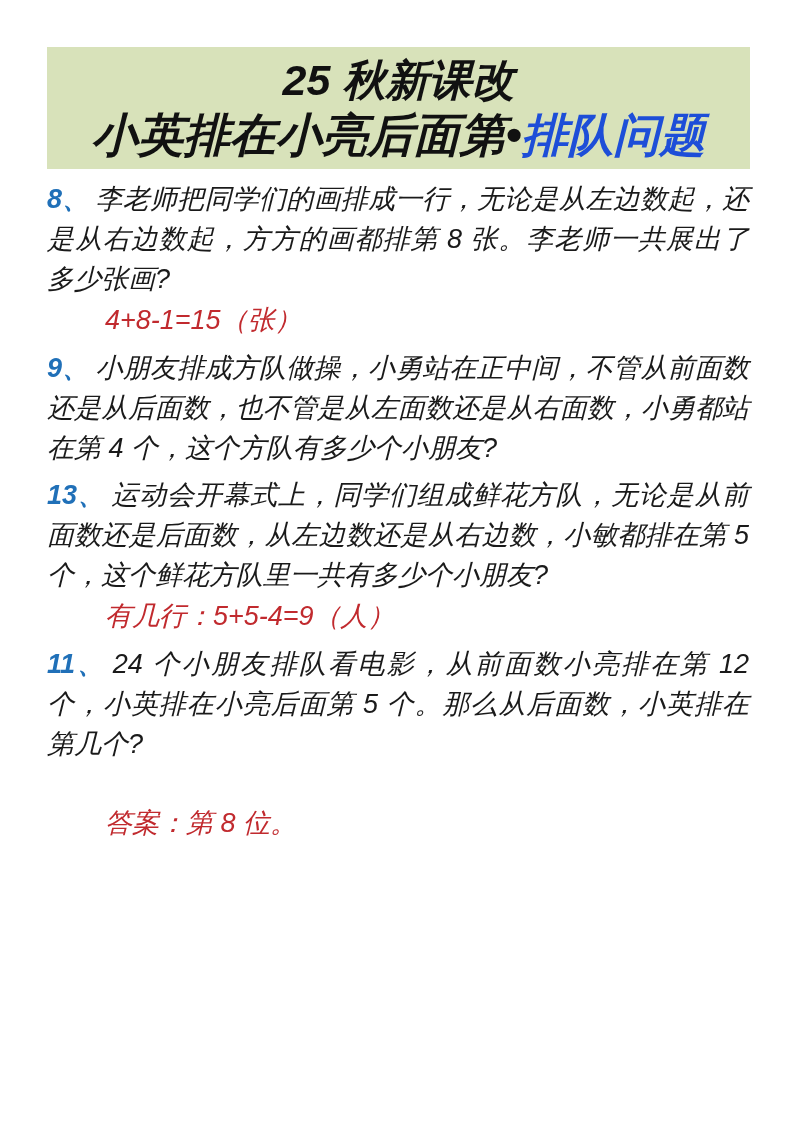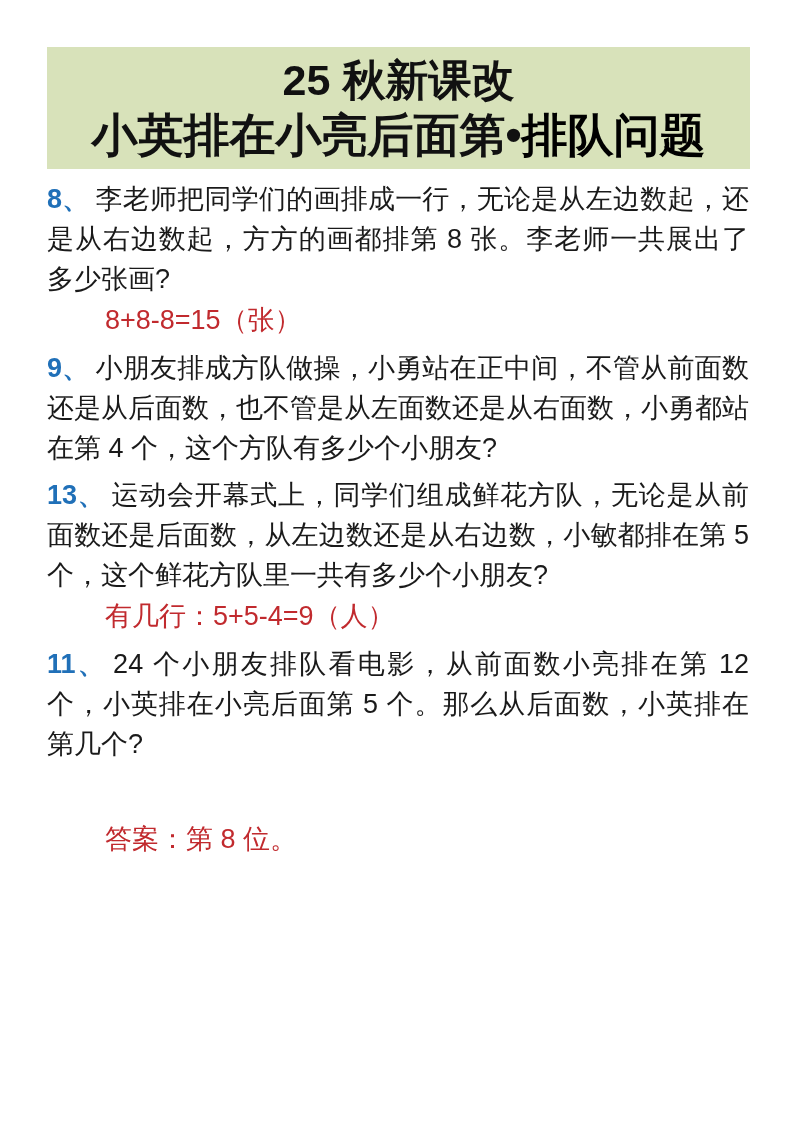--- a/index.html
+++ b/index.html
@@ -4,20 +4,21 @@
 <style>
   * { margin: 0; padding: 0; box-sizing: border-box; }
   html, body { background: #ffffff; }
   body { font-family: "Liberation Sans", sans-serif; }
   .page {
     position: relative;
     width: 793px;
     height: 1122px;
     background: #ffffff;
     overflow: hidden;
+    font-style: italic;
   }
   .header {
     position: absolute;
     left: 47px;
     top: 47px;
     width: 703px;
     height: 122px;
     background: #d8e2ba;
     text-align: center;
   }
@@ -29,21 +30,21 @@
     color: #111111;
     white-space: nowrap;
   }
   .title-line2 {
     font-size: 46px;
     line-height: 58px;
     font-weight: 700;
     color: #111111;
     white-space: nowrap;
   }
-  .title-accent { color: #000000; }
+  .title-accent { color: #1d4ed8; }
   .content {
     position: absolute;
     left: 47px;
     top: 179px;
     width: 702px;
   }
   p.problem {
     font-size: 27px;
     line-height: 40px;
     color: #1a1a1a;
@@ -56,37 +57,37 @@
     color: #2070b8;
     font-weight: 700;
     margin-right: 6px;
   }
   .answers { margin-left: 58px; }
   .answer-line {
     color: #c12a2e;
     font-size: 27px;
     line-height: 42px;
   }
-  .final-answer { margin-top: 54px; }
+  .final-answer { margin-top: 38px; }
 </style>
 </head>
 <body>
 
 <div class="page">
 
   <div class="header">
     <div class="title-line1">25 秋新课改</div>
     <div class="title-line2"><span>小英排在小亮后面第•</span><span class="title-accent">排队问题</span></div>
   </div>
 
   <div class="content">
 
     <p class="problem"><span class="pnum">8、</span><span>李老师把同学们的画排成一行，无论是从左边数起，还是从右边数起，方方的画都排第 8 张。李老师一共展出了多少张画?</span></p>
     <div class="answers">
-      <div class="answer-line">8+8-8=15（张）</div>
+      <div class="answer-line">4+8-1=15（张）</div>
     </div>
 
     <p class="problem"><span class="pnum">9、</span><span>小朋友排成方队做操，小勇站在正中间，不管从前面数还是从后面数，也不管是从左面数还是从右面数，小勇都站在第 4 个，这个方队有多少个小朋友?</span></p>
     <div class="answers">
     </div>
 
     <p class="problem"><span class="pnum">13、</span><span>运动会开幕式上，同学们组成鲜花方队，无论是从前面数还是后面数，从左边数还是从右边数，小敏都排在第 5 个，这个鲜花方队里一共有多少个小朋友?</span></p>
     <div class="answers">
       <div class="answer-line">有几行：5+5-4=9（人）</div>
     </div>

